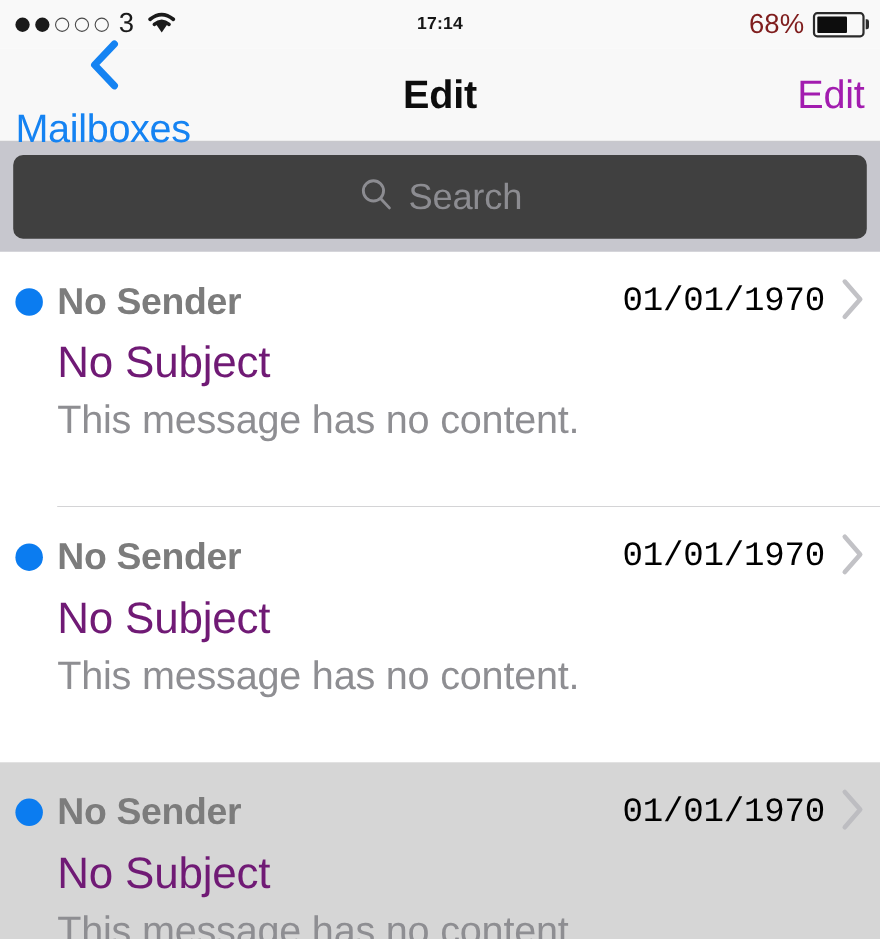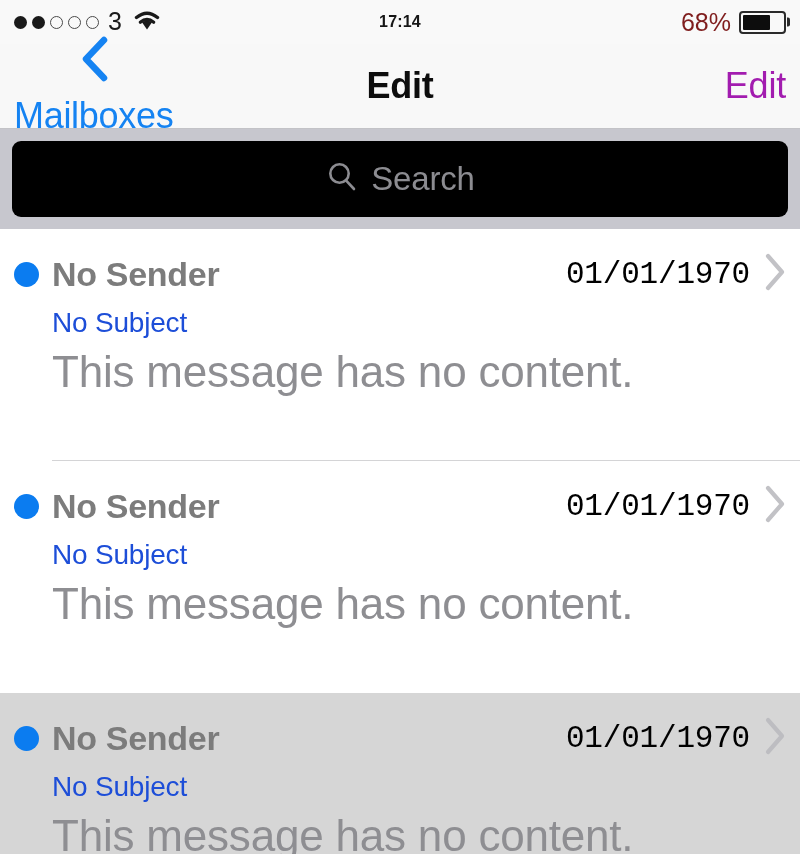--- a/index.html
+++ b/index.html
@@ -153,29 +153,28 @@
   }
 
   
   .search-wrap {
     background: #c7c7ce;
     padding: 12px;
     box-sizing: border-box;
     height: 100px;
   }
   .search-field {
-    background: #000000;
+    background: #404040;
     border-radius: 9px;
     height: 100%;
     display: flex;
     align-items: center;
     justify-content: center;
     gap: 12px;
     cursor: text;
-    text-decoration: underline;
   }
   .search-icon { display: block; }
   .search-placeholder {
     font-size: 33px;
     color: #8c8c91;
     letter-spacing: -0.2px;
   }
 
   
   .mail-list {
@@ -227,27 +226,27 @@
     gap: 12px;
   }
   .date {
     font-size: 31px;
     color: #000000;
     letter-spacing: -0.2px;
     font-family: Liberation Mono, monospace;
   }
   .disclosure { display: block; }
   .subject {
-    font-size: 28px;
-    color: #1d4ed8;
+    font-size: 40px;
+    color: #701a75;
     letter-spacing: -0.2px;
     padding: 10px 0 0 52px;
   }
   .preview {
-    font-size: 44px;
+    font-size: 36px;
     color: #8e8e92;
     letter-spacing: -0.2px;
     padding: 8px 0 0 52px;
   }
 </style>
 </head>
 <body>
 
 <div class="phone">
 

